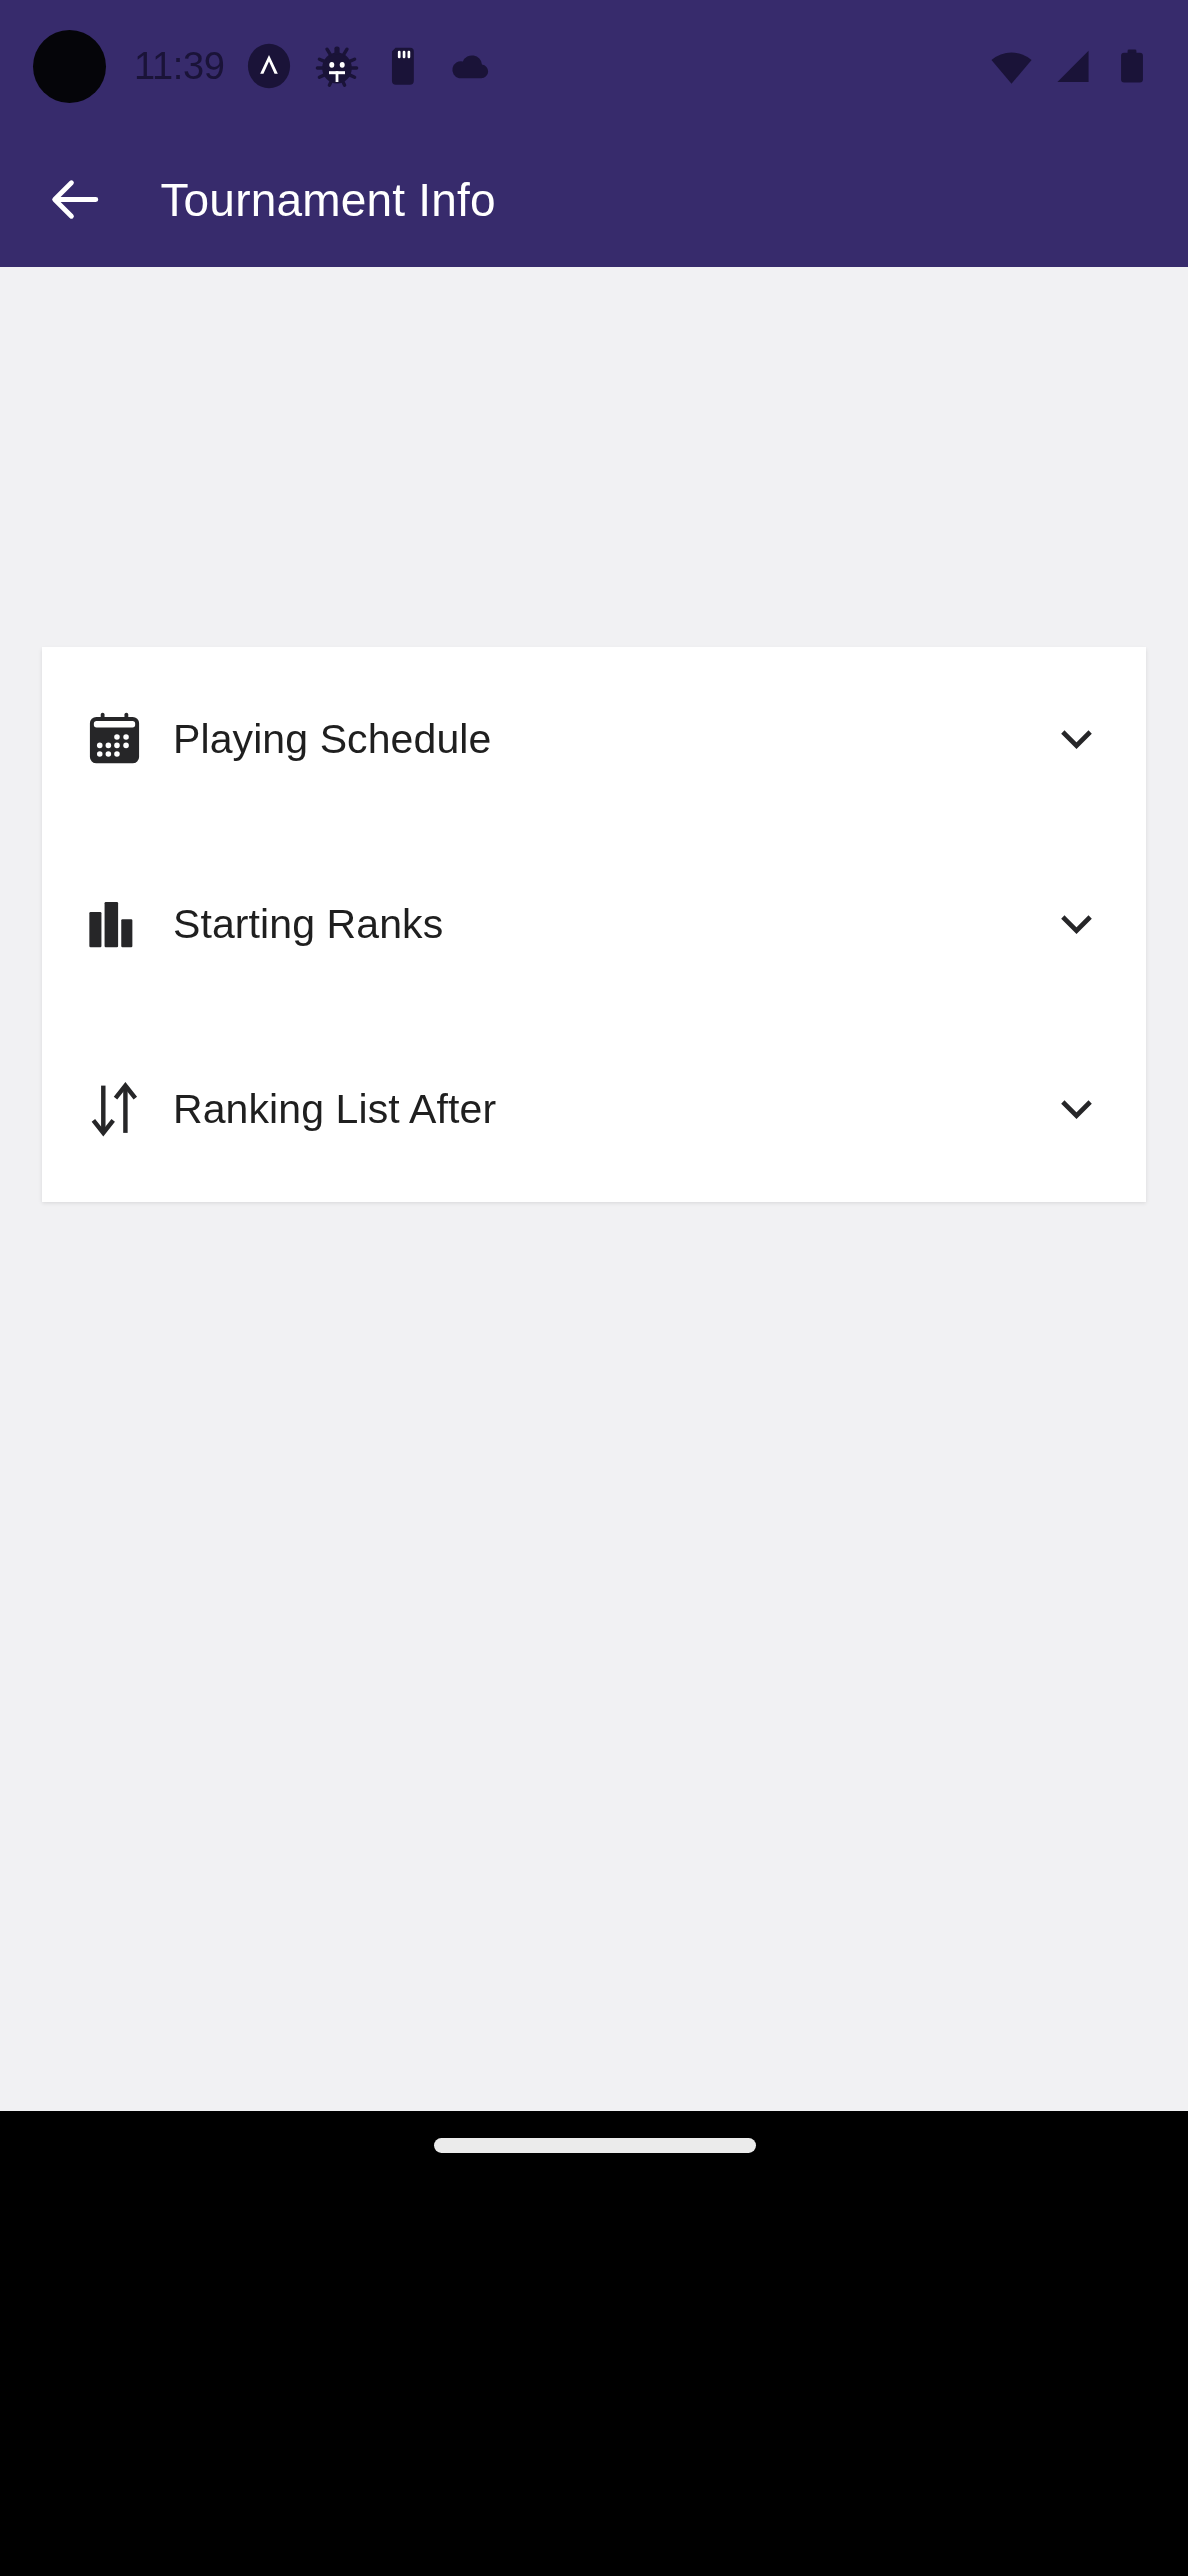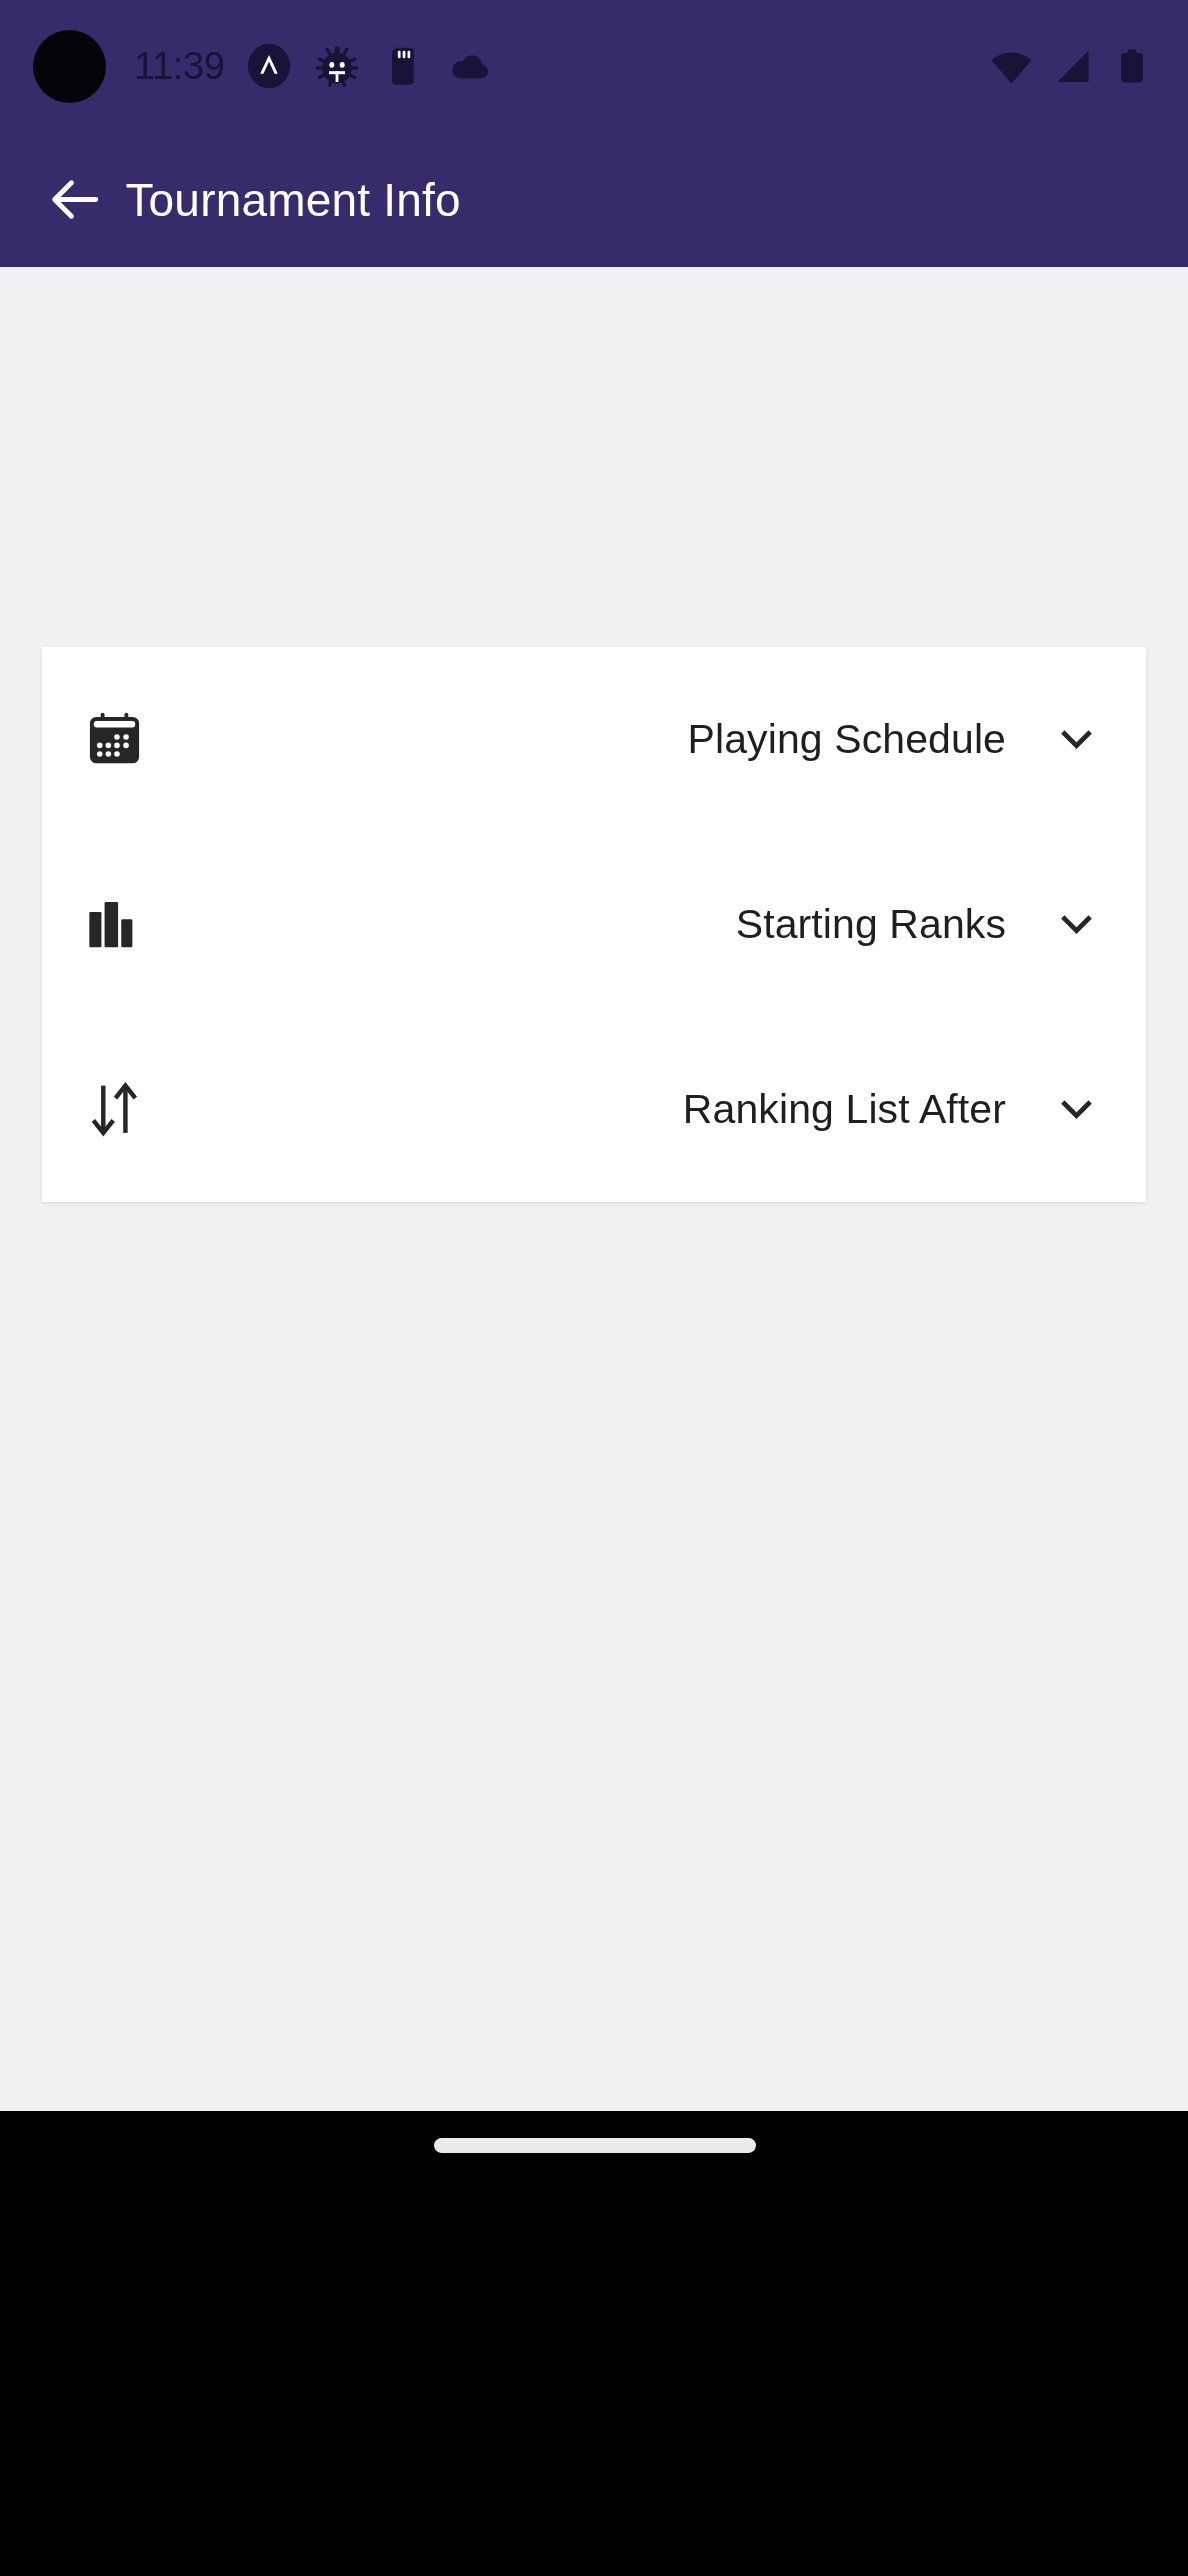--- a/index.html
+++ b/index.html
@@ -9,21 +9,20 @@
     background:#000;
     font-family:"Liberation Sans", sans-serif;
     overflow:hidden;
   }
   .phone {
     position:relative;
     width:1189px;
     height:2180px;
     background:#F1F1F3;
     overflow:hidden;
-    text-align:right;
   }
 
   
   .statusbar {
     position:absolute;
     top:0; left:0;
     width:1189px;
     height:132px;
     background:#372B6C;
     display:flex;
@@ -75,20 +74,21 @@
     align-items:center;
     justify-content:center;
     border-radius:50%;
     flex:none;
     cursor:pointer;
   }
   .appbar-title {
     color:#FFFFFF;
     font-size:46px;
     font-weight:400;
+    margin-left:35px;
     letter-spacing:0.2px;
     white-space:nowrap;
   }
 
   
   .page-title {
     position:absolute;
     top:380px;
     left:48px;
     width:1098px;

